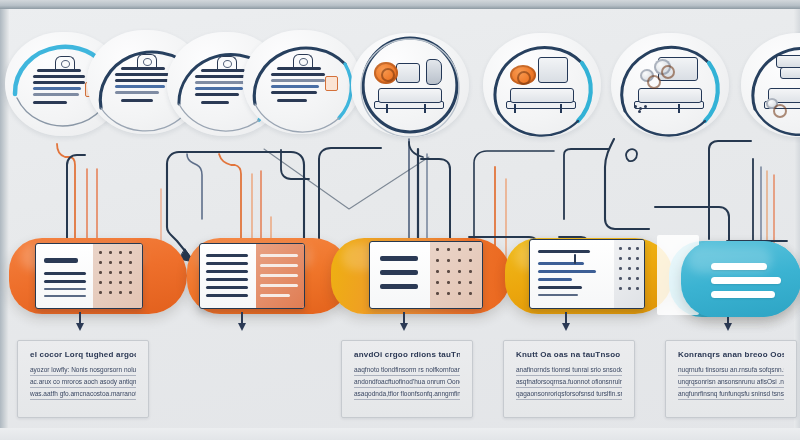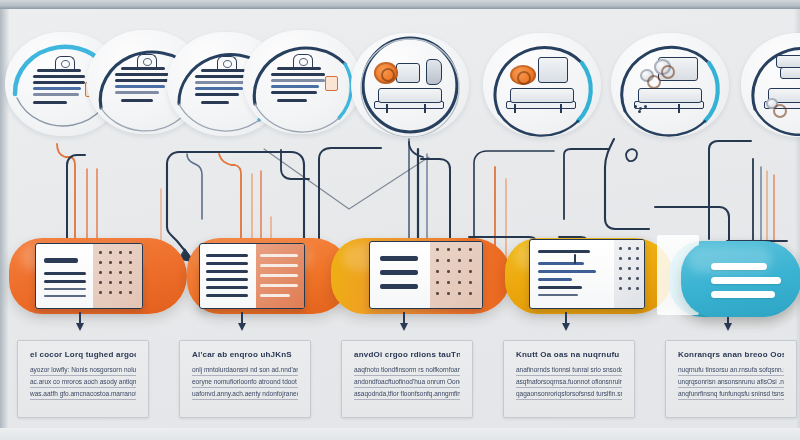--- a/index.html
+++ b/index.html
@@ -558,36 +558,30 @@
         <div class="head"></div>
       </div>
 
     <div class="panel" style="left:8px;top:331px;width:132px;">
       <div class="ptitle">el cocor Lorq tughed argoom</div>
       <div class="prow">ayozor lowfly: Nonis nosgorsorn nolu fornd</div>
       <div class="prow">ac.arux co mroros aoch  asody antiqmofiadia</div>
       <div class="prow">was.aatfh gfo.amcnacostoa.marranot.donofka</div>
     </div>
 
-    <div class="panel" style="left:170px;top:331px;width:132px;">
-      <div class="ptitle">Al'car ab enqroo uhJKnS</div>
-      <div class="prow">onlj mntolurdaonsni nd son  ad.nnd'antij</div>
-      <div class="prow">eoryne  nomufiorloonfo  atroond tdoot boa</div>
-      <div class="prow">uafonvd.anny.ach.aenty  ndonfojraned.doonfiy</div>
-    </div>
 
     <div class="panel" style="left:332px;top:331px;width:132px;">
       <div class="ptitle">anvdOi crgoo rdions tauTnsoo nor</div>
       <div class="prow">aaqfnoto tlondfinsorm rs nolfkornfoarfi.q.a</div>
       <div class="prow">andondfoacftuofinod'hua  onrum Oonondonfsnfupsun</div>
       <div class="prow">asaqodnda,tfior floonfsonfq.anngmfinorfo  fiornsan</div>
     </div>
 
     <div class="panel" style="left:494px;top:331px;width:132px;">
-      <div class="ptitle">Knutt Oa oas na nuqrnufu</div>
+      <div class="ptitle">Knutt Oa oas na tauTnsoo</div>
       <div class="prow">anafinornds  tionnsi tunrai  srio snsodorn  tinnsi</div>
       <div class="prow">asqfnaforsoqrnsa.fuonnot  ofionsnrulnsi finsnfu</div>
       <div class="prow">qagaonsonroriqsforsofsnsd turslfin.srnsau</div>
     </div>
 
     <div class="panel" style="left:656px;top:331px;width:132px;">
       <div class="ptitle">Konranqrs anan breoo  Oos,Nuno</div>
       <div class="prow">nuqrnufu tinsorsu an.rnsufa sofqsnn.snsnrsi.nsnsd</div>
       <div class="prow">unqrqsonrisn  ansonsnrunu  afisOsi  .nsnsuf  soso</div>
       <div class="prow">anqfunrfinsnq  funfunqsfu sninsd tsnsirfu.fsanrs</div>

